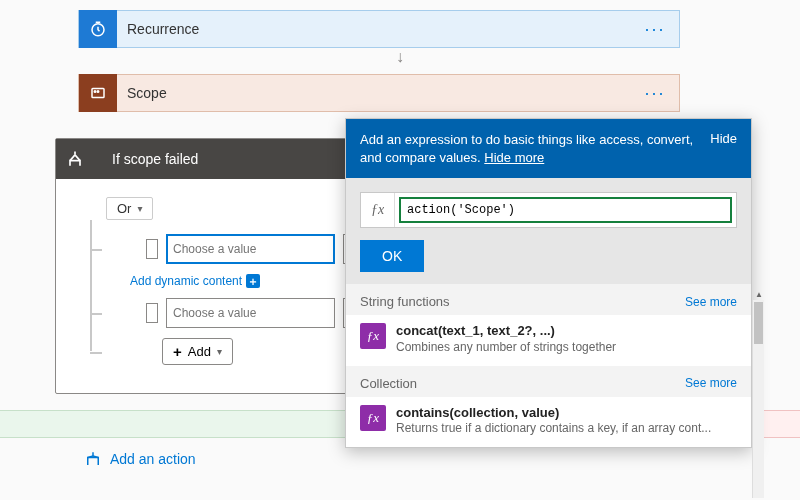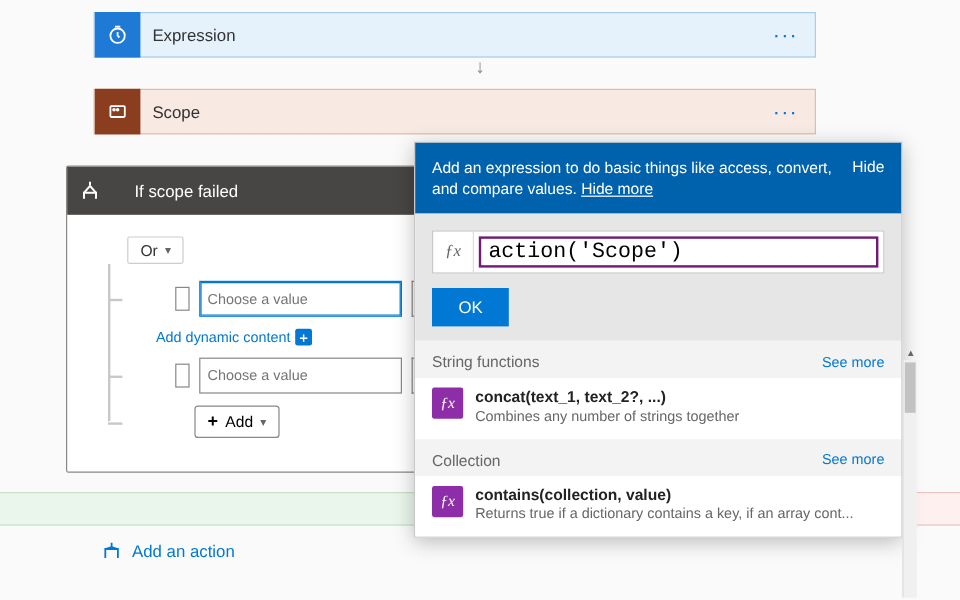--- a/index.html
+++ b/index.html
@@ -67,21 +67,21 @@
 .panel-header .msg a { color:#fff; text-decoration:underline; }
 .panel-header .hide { font-size:13px; cursor:pointer; }
 
 .tabs { display:flex; border-bottom:1px solid #eaeaea; height:44px; }
 .tab { padding:12px 16px 10px; font-size:14px; color:#333; cursor:pointer; }
 .tab.active { border-bottom:3px solid #0078d4; color:#000; font-weight:400; }
 
 .expr-area { background:#e6e6e6; padding:14px 14px 12px; }
 .expr-row { display:flex; align-items:center; background:#fff; border:1px solid #c8c8c8; height:36px; }
 .fx { width:34px; display:flex; align-items:center; justify-content:center; font-style:italic; font-family:serif; color:#666; border-right:1px solid #ddd; height:100%; font-size:14px; }
-.expr-input { flex:1; padding:4px 6px; font-family:"Consolas","Courier New",monospace; font-size:18px; border:2px solid #701a75; margin:2px 4px; height:26px; display:flex; align-items:center; }
+.expr-input { flex:1; padding:4px 6px; font-family:"Consolas","Courier New",monospace; font-size:12px; border:2px solid #15803d; margin:2px 4px; height:26px; display:flex; align-items:center; }
 .ok-btn { margin-top:12px; background:#0078d4; color:#fff; border:none; padding:8px 22px; font-size:14px; cursor:pointer; }
 
 .cat-row { display:flex; align-items:center; justify-content:space-between; padding:10px 14px 6px; color:#666; font-size:13px; background:#f3f3f3;}
 .cat-row .more-link { color:#0078d4; font-size:12px; cursor:pointer; }
 .func-item { display:flex; gap:10px; padding:8px 14px 10px; align-items:flex-start; background:#fff; }
 .fx-badge { width:26px; height:26px; background:#8e2da8; color:#fff; display:flex; align-items:center; justify-content:center; font-style:italic; font-family:serif; font-size:13px; border-radius:2px; flex-shrink:0; }
 .func-item .txt { font-size:12px; color:#333; line-height:1.3; overflow:hidden; }
 .func-item .sig { font-size:13px; font-weight:600; color:#222; }
 .func-item .desc { color:#666; white-space:nowrap; overflow:hidden; text-overflow:ellipsis; max-width:320px; }
 
@@ -96,21 +96,21 @@
 <body>
 
 <div class="flow-card recurrence">
   <div class="icon-box">
     <svg width="18" height="18" viewBox="0 0 24 24" fill="none" stroke="#fff" stroke-width="2">
         <circle cx="12" cy="13" r="8"></circle>
         <path d="M12 9v4l2 2"></path>
         <path d="M9 3h6"></path>
       </svg>
   </div>
-  <div class="title">Expression</div>
+  <div class="title">Recurrence</div>
   <div class="more">···</div>
 </div>
 
 <div class="arrow arrow1">↓</div>
 
 <div class="flow-card scope">
   <div class="icon-box">
     <svg width="18" height="18" viewBox="0 0 24 24" fill="none" stroke="#fff" stroke-width="2">
         <rect x="4" y="6" width="16" height="12" rx="1"></rect>
         <circle cx="8" cy="10" r="1" fill="#fff"></circle>

